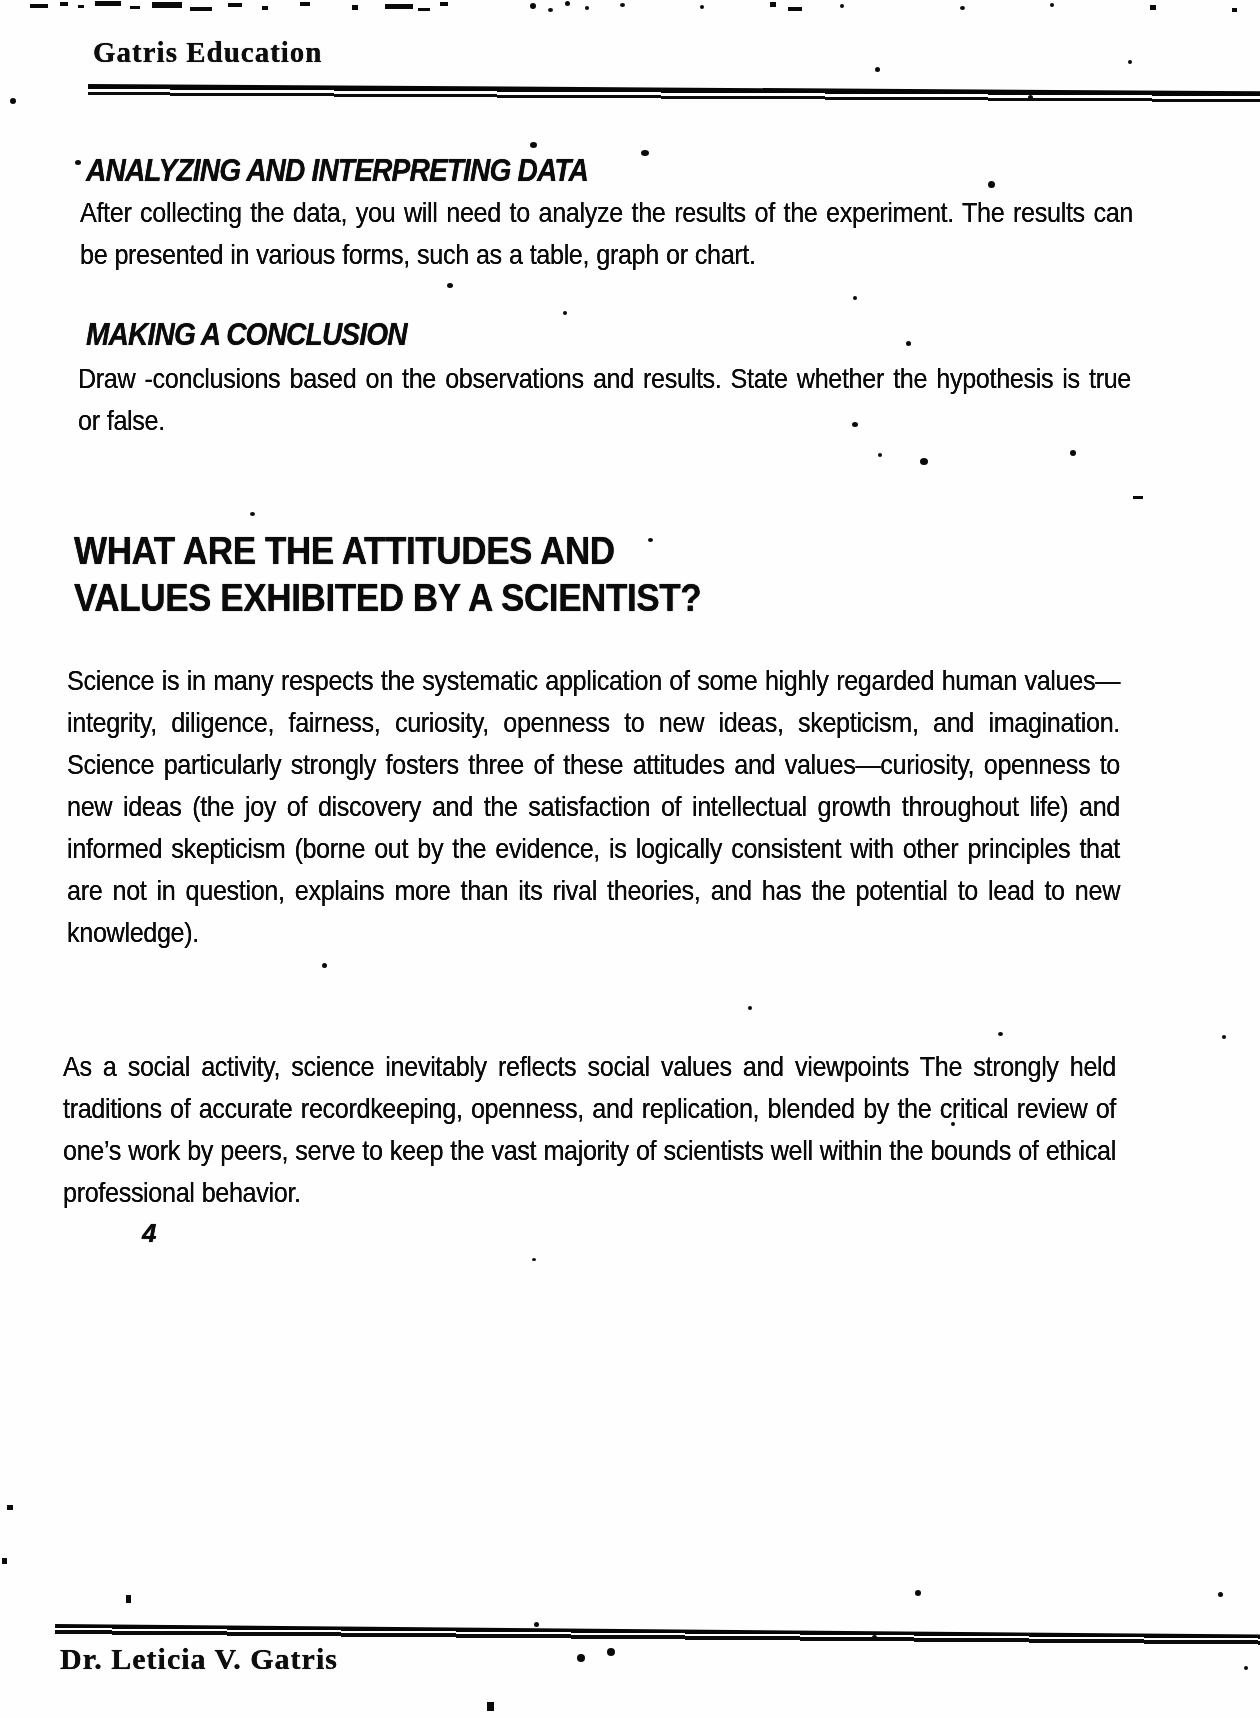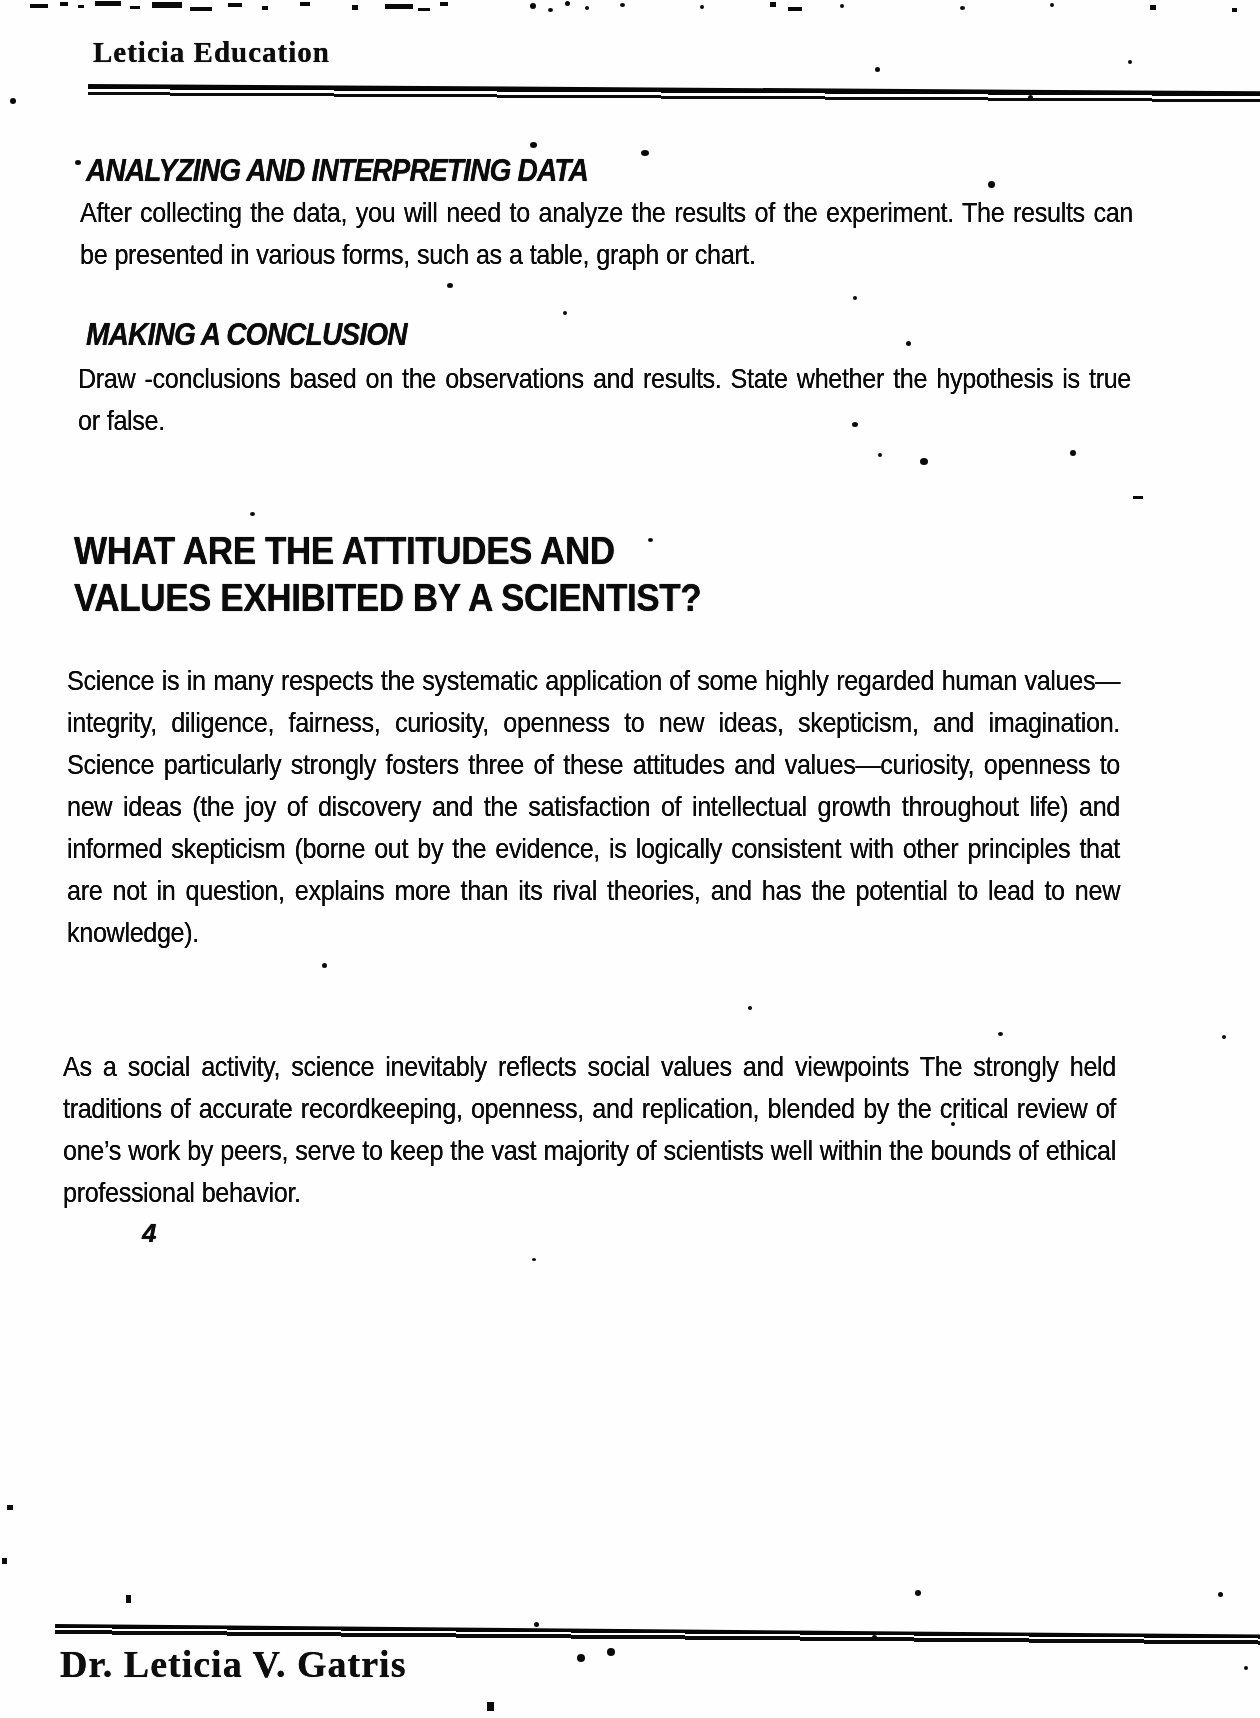--- a/index.html
+++ b/index.html
@@ -57,21 +57,21 @@
 
   
   .serif-label {
     position: absolute;
     font-family: "Liberation Serif", serif;
     font-weight: 600;
     color: #0d0d0d;
     text-shadow: 0 0 0.7px #000;
   }
   .header-title { left: 93px; top: 36px; font-size: 29px; letter-spacing: 1px; }
-  .footer-name  { left: 60px; top: 1642px; font-size: 38px; letter-spacing: 1px; }
+  .footer-name  { left: 60px; top: 1642px; font-size: 30px; letter-spacing: 1px; }
 
   
   .section-heading {
     position: absolute;
     margin: 0;
     font-size: 32px;
     font-weight: bold;
     font-style: italic;
     letter-spacing: -1px;
     transform: scaleX(0.88);
@@ -191,21 +191,21 @@
       <i class="dot" style="left: 915px; top: 1590px; width: 6px; height: 6px;"></i>
       <i class="dot" style="left: 1218px; top: 1592px; width: 5px; height: 5px;"></i>
       <i class="dot" style="left: 534px; top: 1622px; width: 5px; height: 5px;"></i>
       <i class="dot" style="left: 872px; top: 1635px; width: 5px; height: 4px;"></i>
       <i class="dot" style="left: 577px; top: 1654px; width: 8px; height: 8px;"></i>
       <i class="dot" style="left: 607px; top: 1648px; width: 8px; height: 8px;"></i>
       <i class="dot" style="left: 1244px; top: 1666px; width: 4px; height: 4px;"></i>
       <i style="left: 487px; top: 1702px; width: 7px; height: 9px;"></i>
     </div>
 
-  <div class="serif-label header-title">Leticia Education</div>
+  <div class="serif-label header-title">Gatris Education</div>
   <div class="rule header-rule"></div>
 
   <h2 class="section-heading" id="sec1-heading">ANALYZING AND INTERPRETING DATA</h2>
   <p class="body-par" id="sec1-body">After collecting the data, you will need to analyze the results of the experiment. The results can be presented in various forms, such as a table, graph or chart.</p>
 
   <h2 class="section-heading" id="sec2-heading">MAKING A CONCLUSION</h2>
   <p class="body-par" id="sec2-body">Draw -conclusions based on the observations and results. State whether the hypothesis is true or false.</p>
 
   <h1 class="q-heading" id="q-heading"><span>WHAT ARE THE ATTITUDES AND</span><br><span>VALUES EXHIBITED BY A SCIENTIST?</span></h1>
 

